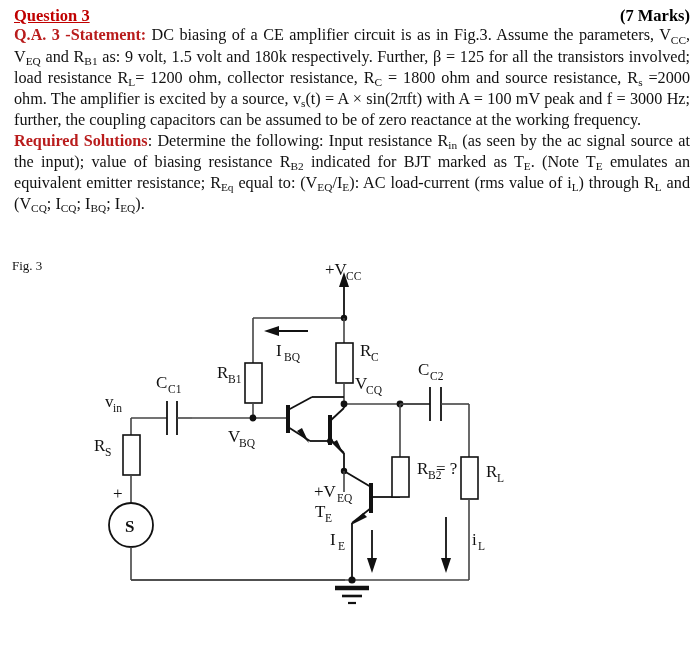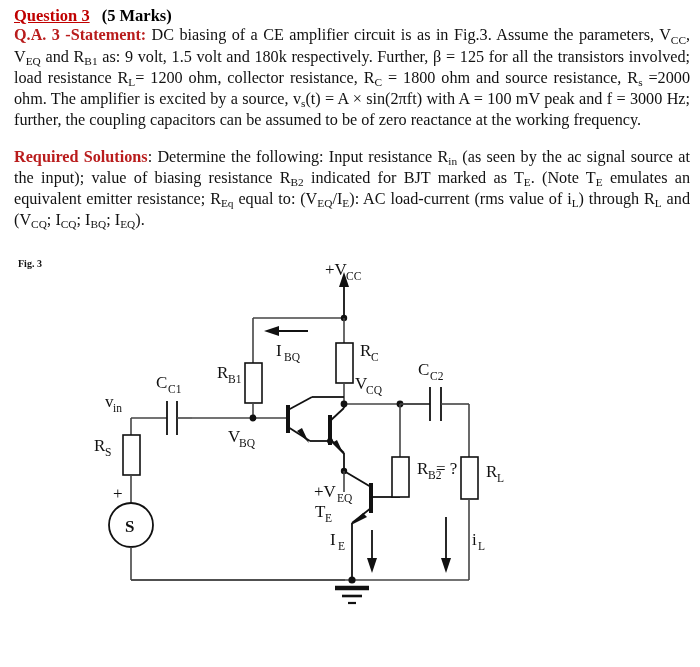--- a/index.html
+++ b/index.html
@@ -21,20 +21,21 @@
     height: 667px;
   }
   .text-block {
     position: absolute;
     left: 14px;
     top: 6px;
     width: 676px;
   }
   .q-head {
     display: flex;
+    justify-content: space-between;
     align-items: baseline;
     font-size: 16.5px;
     font-weight: bold;
     line-height: 1.18;
     gap: 12px;
   }
   .q-title {
     color: #c00000;
     text-decoration: underline;
   }
@@ -42,39 +43,39 @@
     color: #000000;
   }
   p.body-par {
     margin: 0;
     font-size: 16.2px;
     line-height: 1.30;
     text-align: justify;
     text-justify: inter-word;
   }
   p.body-par + p.body-par {
-    margin-top: 16px;
+    margin-top: 0px;
   }
   .red-lead {
     color: #b91c1c;
     font-weight: bold;
   }
   .bold { font-weight: normal; }
   sub {
     font-size: 0.70em;
     vertical-align: baseline;
     position: relative;
     top: 0.30em;
   }
   .fig-label {
     position: absolute;
-    left: 18px;
+    left: 12px;
     top: 258px;
-    font-size: 10px;
-    font-weight: bold;
+    font-size: 13px;
+    font-weight: normal;
   }
   #circuit {
     position: absolute;
     left: 0px;
     top: 255px;
   }
   .ct { font-family: "Liberation Serif", "DejaVu Serif", serif; font-size: 17px; fill: #111; }
   .csub { font-family: "Liberation Serif", "DejaVu Serif", serif; font-size: 11.5px; fill: #111; }
   .wire { stroke: #444; stroke-width: 1.6; fill: none; }
   .wire-dark { stroke: #111; stroke-width: 1.8; fill: none; }
@@ -84,21 +85,21 @@
 </style>
 </head>
 <body>
 
 <div id="page">
 
   <div class="text-block">
 
     <div class="q-head">
       <span class="q-title">Question 3</span>
-      <span class="q-marks">(5 Marks)</span>
+      <span class="q-marks">(7 Marks)</span>
     </div>
 
     <p class="body-par"><span class="red-lead">Q.A. 3 -Statement:</span><span> DC biasing of a CE amplifier circuit is as in </span><span class="bold">Fig.3</span><span>. Assume the parameters, V</span><sub>CC</sub><span>, V</span><sub>EQ</sub><span> and R</span><sub>B1</sub><span> as: 9 volt, 1.5 volt and 180k respectively. Further, β = 125 for all the transistors involved; load resistance R</span><sub>L</sub><span>= 1200 ohm, collector resistance, R</span><sub>C</sub><span> = 1800 ohm and source resistance, R</span><sub>s</sub><span> =2000 ohm. The amplifier is excited by a source, v</span><sub>s</sub><span>(t) = A × sin(2πft) with A = 100 mV peak and f = 3000 Hz; further, the coupling capacitors can be assumed to be of zero reactance at the working frequency.</span></p>
 
     <p class="body-par"><span class="red-lead">Required Solutions</span><span>: Determine the following: Input resistance R</span><sub>in</sub><span> (as seen by the ac signal source at the input); value of biasing resistance R</span><sub>B2</sub><span> indicated for BJT marked as T</span><sub>E</sub><span>. (Note T</span><sub>E</sub><span> emulates an equivalent emitter resistance; R</span><sub>Eq</sub><span> equal to: (V</span><sub>EQ</sub><span>/I</span><sub>E</sub><span>): AC load-current (rms value of i</span><sub>L</sub><span>) through R</span><sub>L</sub><span> and (V</span><sub>CQ</sub><span>; I</span><sub>CQ</sub><span>; I</span><sub>BQ</sub><span>; I</span><sub>EQ</sub><span>).</span></p>
 
   </div>
 
   <div class="fig-label">Fig. 3</div>
 

